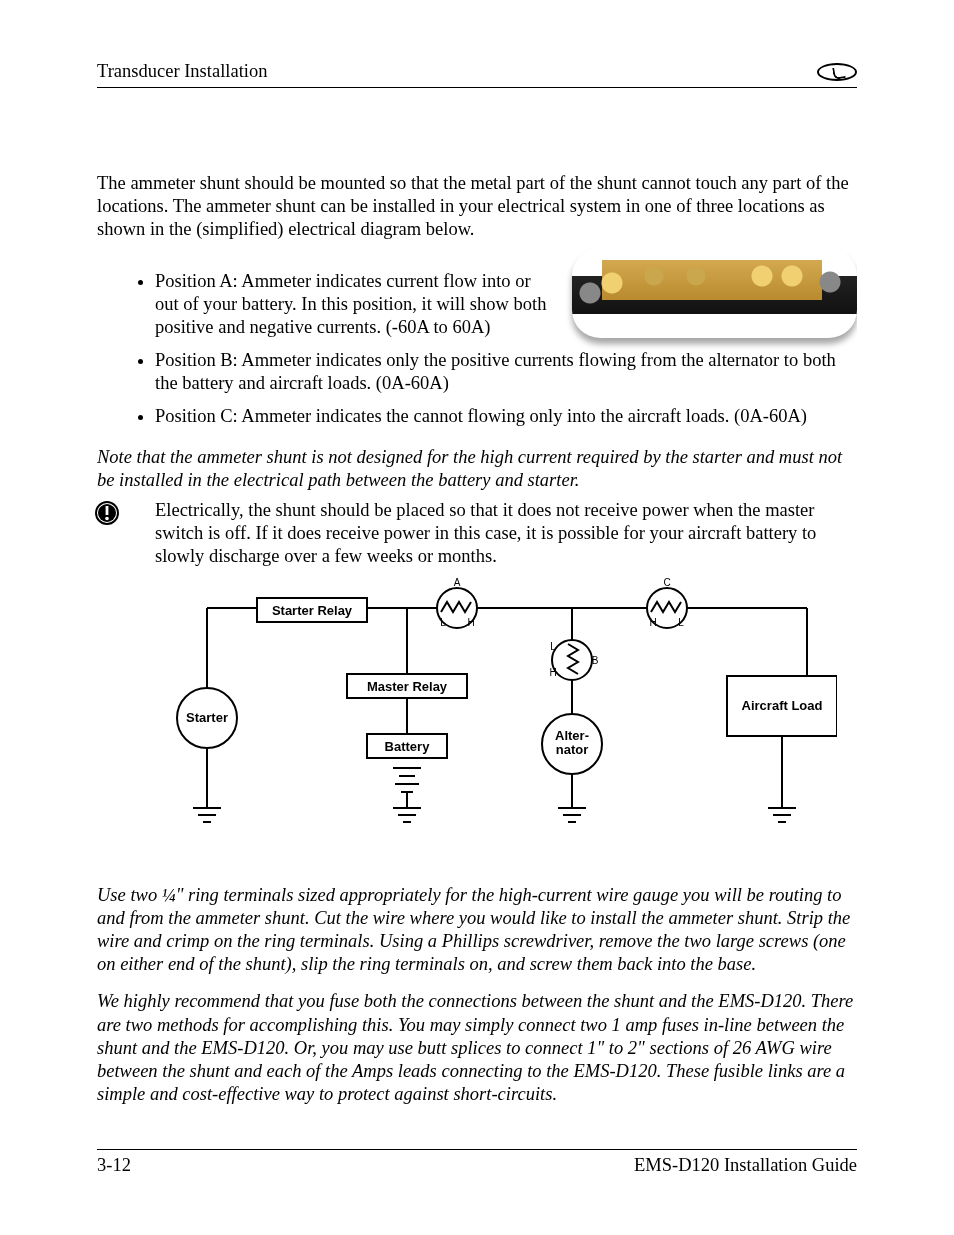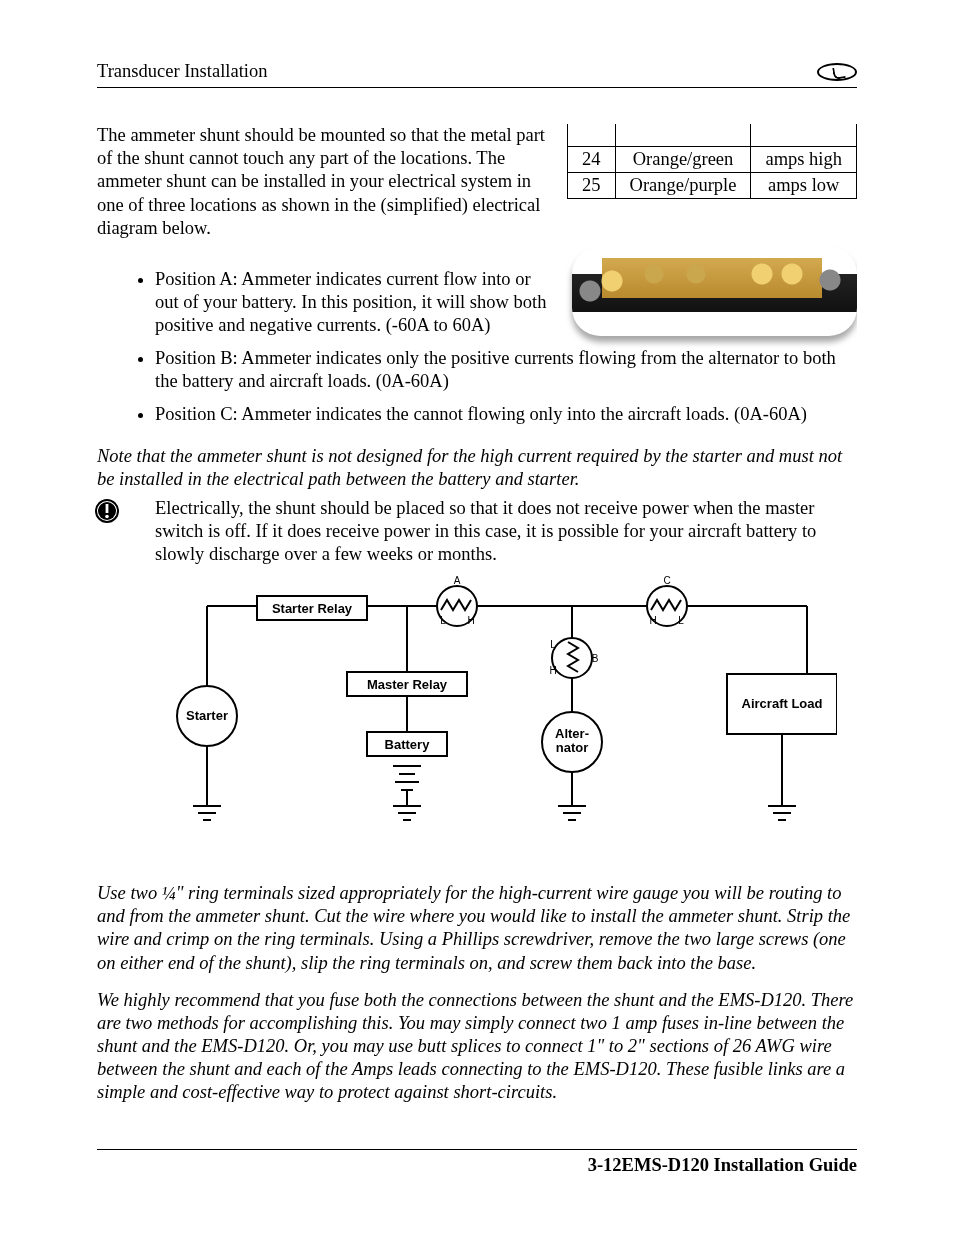--- a/index.html
+++ b/index.html
@@ -13,21 +13,21 @@
     position: relative;
     padding: 60px 97px 60px 97px;
     line-height: 1.25;
   }
   .header-row {
     display: flex;
     justify-content: space-between;
     align-items: center;
     border-bottom: 1px solid #000;
     padding-bottom: 4px;
-    margin-bottom: 36px;
+    margin-bottom: 84px;
   }
   .logo {
     width: 40px;
     height: 18px;
     border: 2px solid #000;
     border-radius: 50%/50%;
     position: relative;
   }
   .logo::after {
     content: "";
@@ -90,55 +90,35 @@
   .caution-svg { width: 24px; height: 24px; display:block; }
   .diagram-wrap {
     margin: 10px 0 4px 50px;
     width: 700px;
   }
   .diagram-svg { width: 690px; height: 280px; display:block; }
   .footer-row {
     position: absolute;
     left: 97px; right: 97px; bottom: 58px;
     display: flex;
-    justify-content: flex-end;
+    justify-content: space-between;
     border-top: 1px solid #000;
     padding-top: 4px;
     font-size: 18.5px;
-    font-weight: bold;
   }
 </style>
 </head>
 <body>
 
 <div class="header-row">
   <span>Transducer Installation</span>
   <span class="logo"></span>
 </div>
 
 <div class="intro-block">
-  <table class="wire-table">
-    <tbody>
-        <tr>
-          <th></th>
-          <th></th>
-          <th></th>
-        </tr>
-    <tr>
-      <td>24</td>
-      <td>Orange/green</td>
-      <td>amps high</td>
-    </tr>
-    <tr>
-      <td>25</td>
-      <td>Orange/purple</td>
-      <td>amps low</td>
-    </tr>
-  </tbody>
-    </table>
   <p>The ammeter shunt should be mounted so that the metal part of the shunt cannot touch any part of the locations. The ammeter shunt can be installed in your electrical system in one of three locations as shown in the (simplified) electrical diagram below.</p>
 </div>
 
 <div style="overflow:hidden;">
   <div class="shunt-photo"></div>
   <ul class="positions">
     <li>Position A: Ammeter indicates current flow into or out of your battery. In this position, it will show both positive and negative currents. (-60A to 60A)</li>
     <li>Position B: Ammeter indicates only the positive currents flowing from the alternator to both the battery and aircraft loads. (0A-60A)</li>
     <li>Position C: Ammeter indicates the cannot flowing only into the aircraft loads. (0A-60A)</li>
   </ul>

